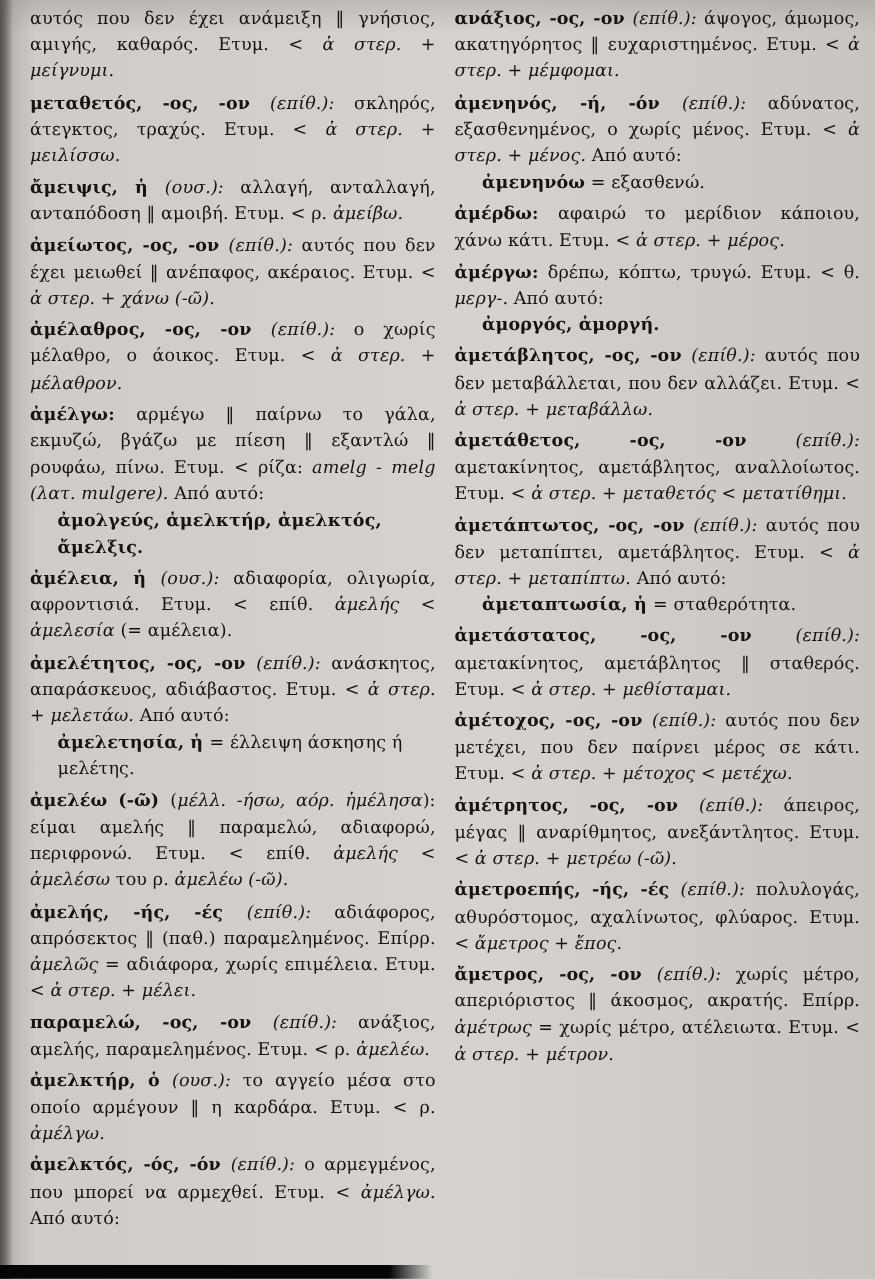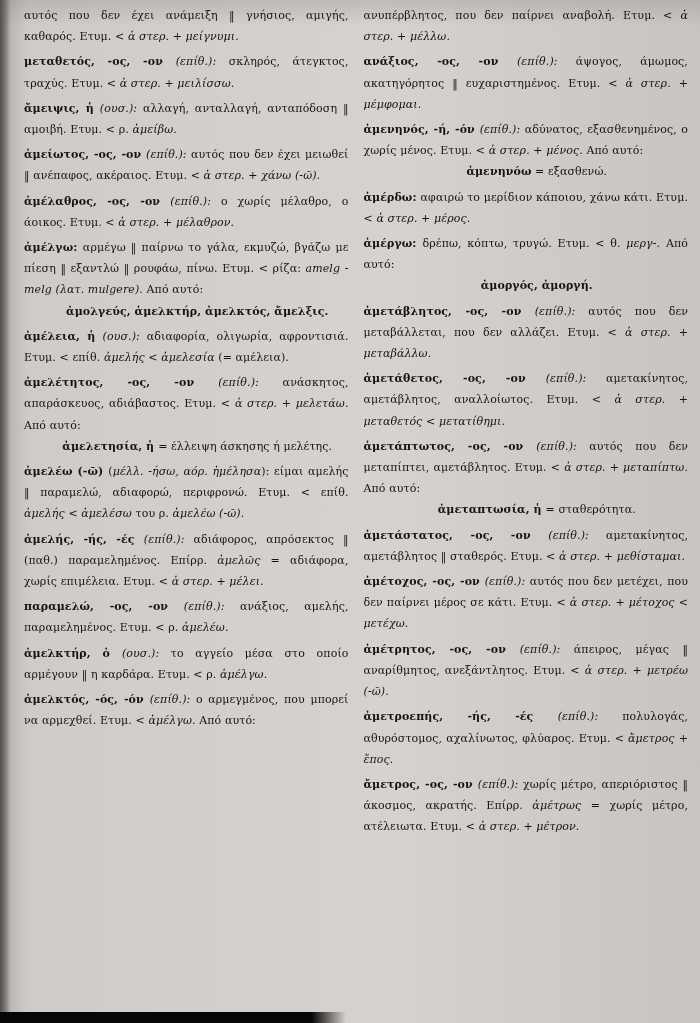--- a/index.html
+++ b/index.html
@@ -30,26 +30,26 @@
     pointer-events:none;
   }
   .columns{
     position:absolute;left:24px;top:5px;width:664px;
     display:flex;gap:15px;
   }
   .column{flex:1;min-width:0;}
   .entry{margin:0 0 4px 0;}
   .para{
     margin:0;
-    font-size:11px;
+    font-size:14px;
     line-height:21.2px;
     text-align:justify;
     letter-spacing:0.1px;
   }
-  .para.indent{padding-left:22px;text-align:center;}
+  .para.indent{padding-left:22px;text-align:left;}
   .seg-b{font-weight:bold;}
   .seg-i{font-style:italic;}
   .seg-n{font-style:normal;}
   .artifact{
     position:absolute;left:0;bottom:0;height:11px;width:346px;
     background:linear-gradient(90deg, var(--artifact-color) 0 90%, rgba(6,6,6,0) 100%);
     border-radius:0 3px 0 0;
   }
 </style>
 </head>
@@ -96,23 +96,20 @@
         </div>
         <div class="entry">
           <p class="para"><span class="seg-b">ἀμελκτήρ, ὁ </span><span class="seg-i">(ουσ.): </span><span class="seg-n">το αγγείο μέσα στο οποίο αρμέγουν ‖ η καρδάρα. Ετυμ. &lt; ρ. </span><span class="seg-i">ἀμέλγω.</span></p>
         </div>
         <div class="entry">
           <p class="para"><span class="seg-b">ἀμελκτός, -ός, -όν </span><span class="seg-i">(επίθ.): </span><span class="seg-n">ο αρμεγμένος, που μπορεί να αρμεχθεί. Ετυμ. &lt; </span><span class="seg-i">ἀμέλγω.</span><span class="seg-n"> Από αυτό:</span></p>
         </div>
       </div>
     <div class="column">
         <div class="entry">
-          <p class="para"><span class="seg-n">ανυπέρβλητος, που δεν παίρνει αναβολή. Ετυμ. &lt; </span><span class="seg-i">ἀ στερ. + μέλλω.</span></p>
-        </div>
-        <div class="entry">
           <p class="para"><span class="seg-b">ανάξιος, -ος, -ον </span><span class="seg-i">(επίθ.): </span><span class="seg-n">άψογος, άμωμος, ακατηγόρητος ‖ ευχαριστημένος. Ετυμ. &lt; </span><span class="seg-i">ἀ στερ. + μέμφομαι.</span></p>
         </div>
         <div class="entry">
           <p class="para"><span class="seg-b">ἀμενηνός, -ή, -όν </span><span class="seg-i">(επίθ.): </span><span class="seg-n">αδύνατος, εξασθενημένος, ο χωρίς μένος. Ετυμ. &lt; </span><span class="seg-i">ἀ στερ. + μένος.</span><span class="seg-n"> Από αυτό:</span></p>
           <p class="para indent"><span class="seg-b">ἀμενηνόω</span><span class="seg-n"> = εξασθενώ.</span></p>
         </div>
         <div class="entry">
           <p class="para"><span class="seg-b">ἀμέρδω: </span><span class="seg-n">αφαιρώ το μερίδιον κάποιου, χάνω κάτι. Ετυμ. &lt; </span><span class="seg-i">ἀ στερ. + μέρος.</span></p>
         </div>
         <div class="entry">

